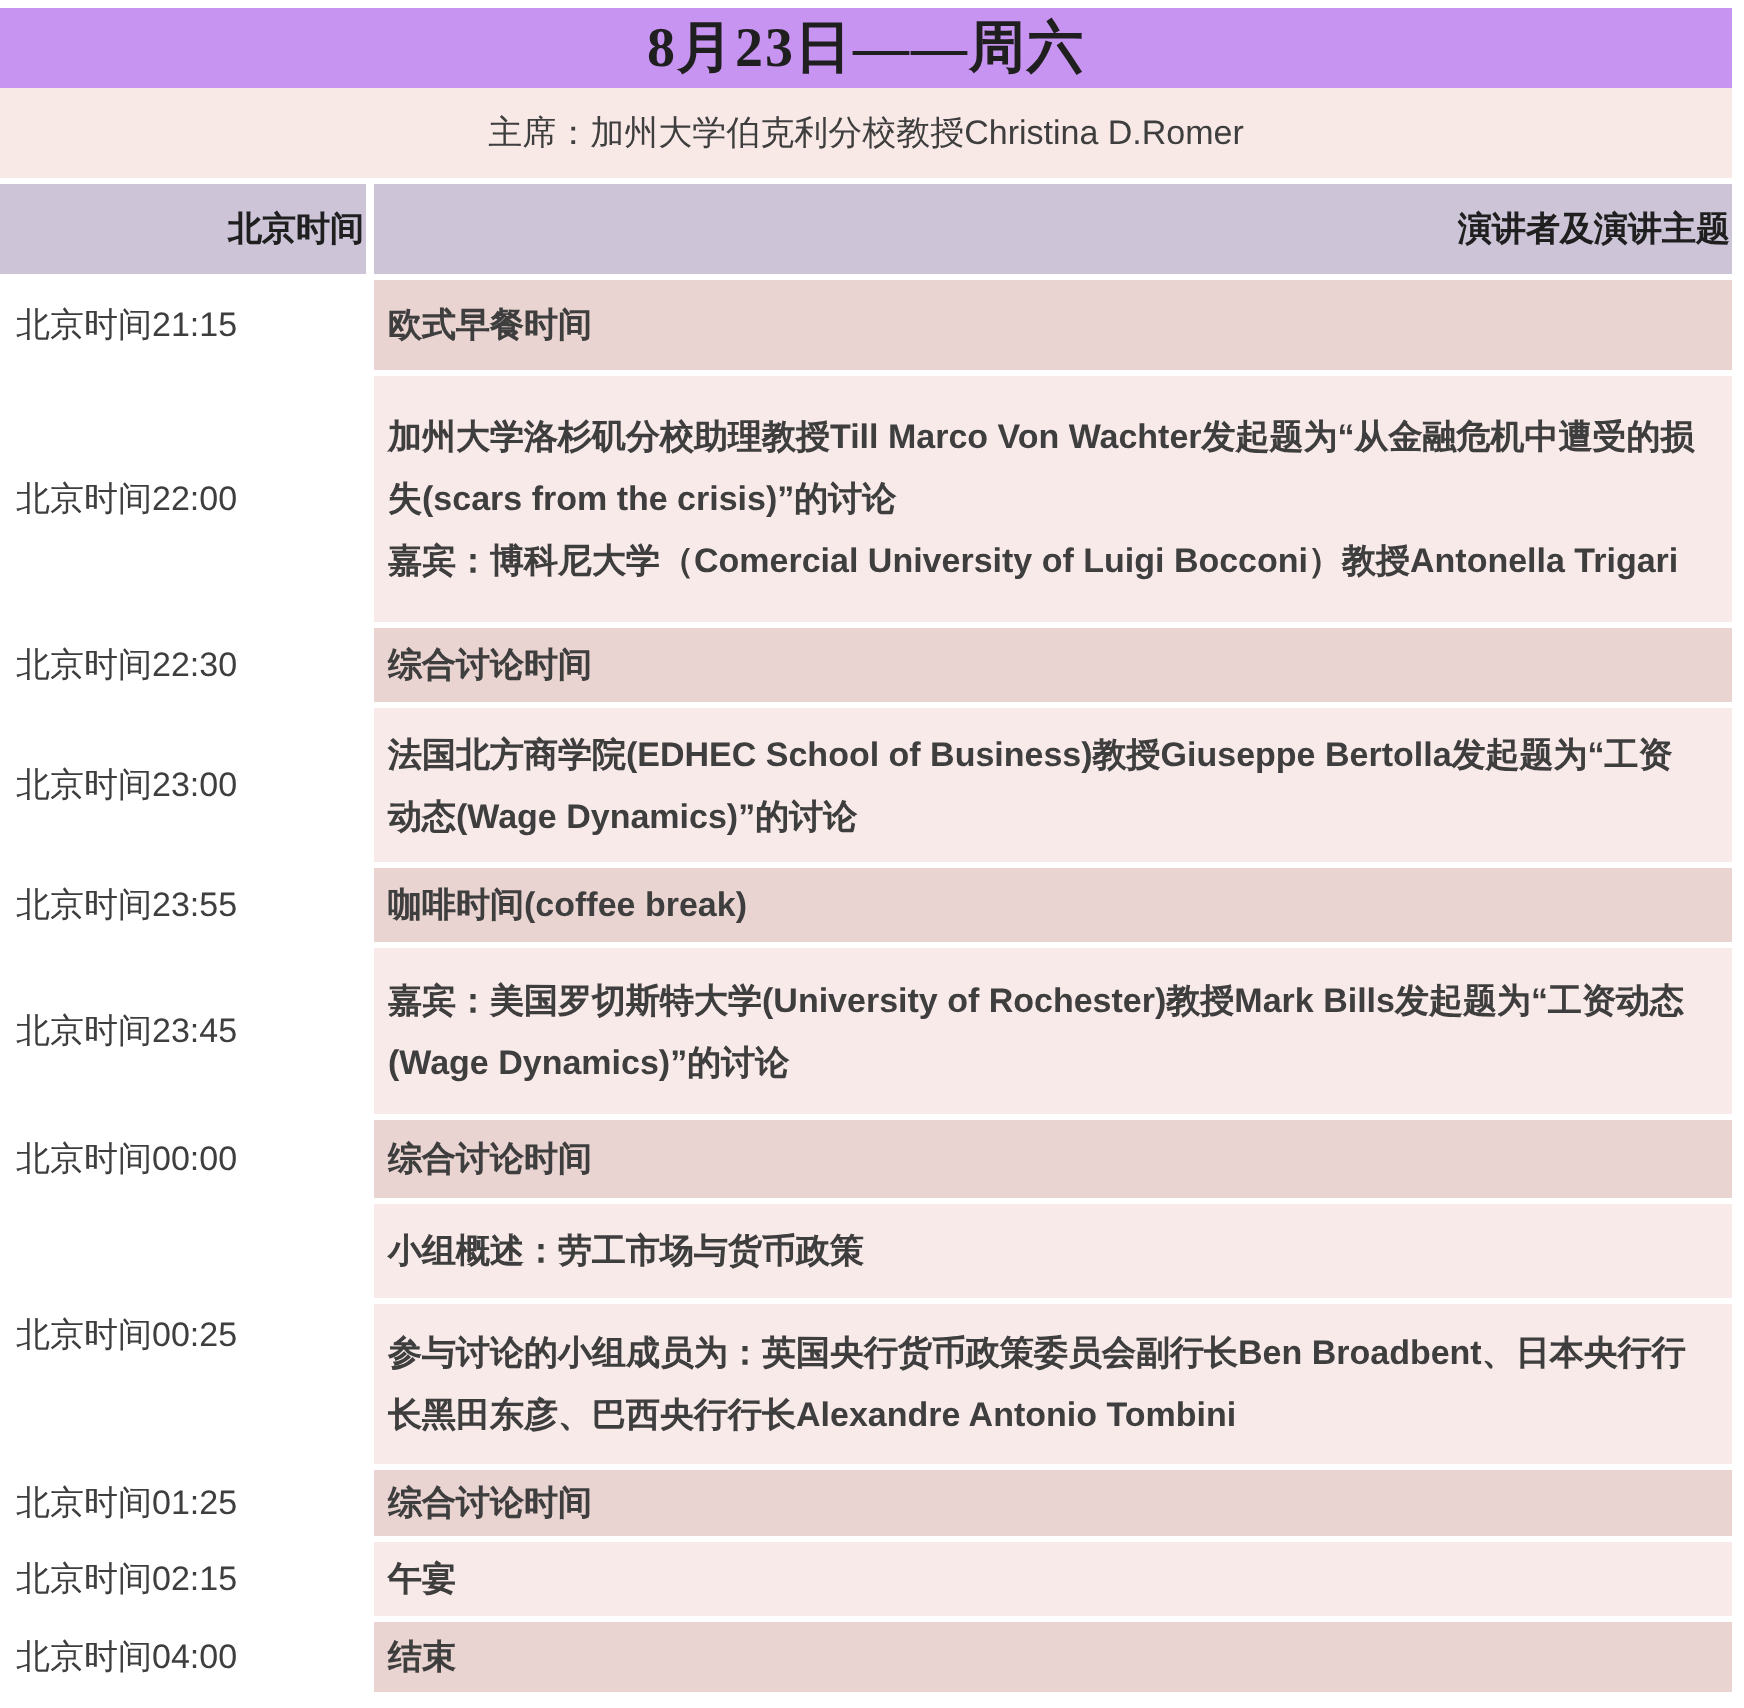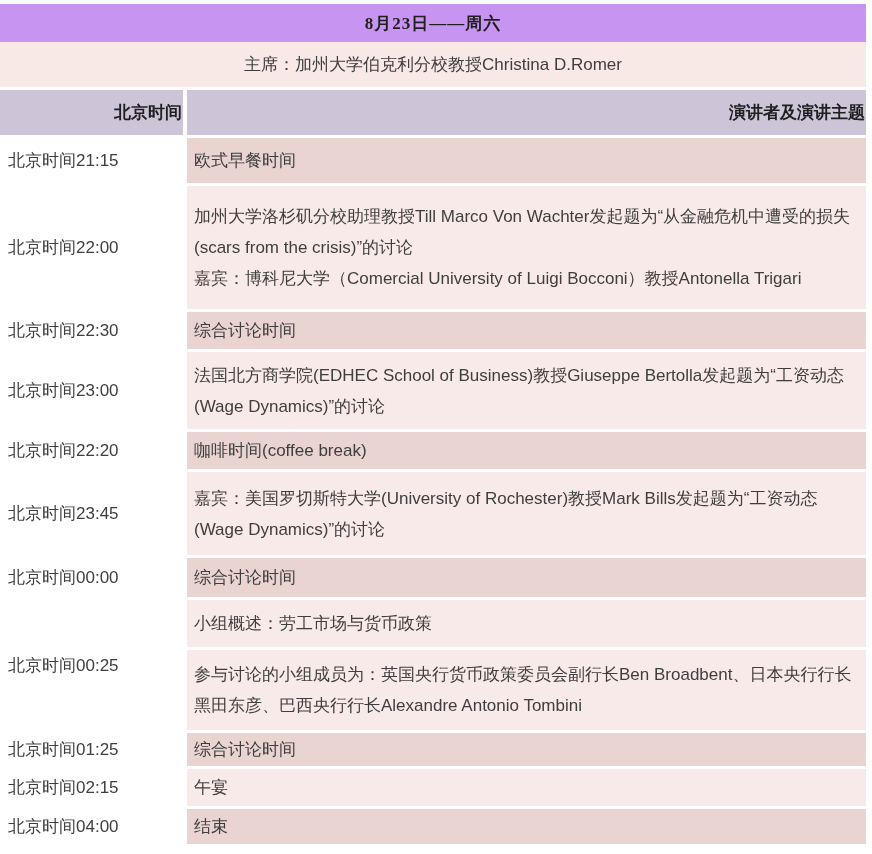--- a/index.html
+++ b/index.html
@@ -27,21 +27,21 @@
   td { box-sizing: border-box; }
 
   
   .title-cell {
     background: var(--title-bg, #c794f1);
     height: 38px;
     text-align: center;
     vertical-align: middle;
     font-family: "Liberation Serif", serif;
     font-weight: bold;
-    font-size: 17px;
+    font-size: 28px;
     letter-spacing: 1px;
     color: var(--heading-text, #1f1f1f);
   }
   
   .chair-cell {
     background: var(--chair-bg, #f8e9e7);
     height: 48px;
     text-align: center;
     vertical-align: middle;
     border-bottom: 3px solid var(--border, #ffffff);
@@ -63,20 +63,21 @@
     border-right: 4px solid var(--border, #ffffff);
     border-bottom: 3px solid var(--border, #ffffff);
     white-space: nowrap;
   }
   .ccell {
     padding-left: 7px;
     padding-right: 14px;
     vertical-align: middle;
     line-height: 31px;
     border-bottom: 3px solid var(--border, #ffffff);
+    font-weight: bold;
   }
   .para { margin: 0; }
   tr.pink  td { background-color: var(--row-pink, #e9d4d1); }
   tr.light td { background-color: var(--row-light, #f8eae8); }
   tr.pink .tcell, tr.light .tcell { background-color: inherit; }
 
   .h48  { height: 48px; margin-left: 35px; }
   .h126 { height: 126px; }
   .h40  { height: 40px; }
   .h80  { height: 80px; }
@@ -128,21 +129,21 @@
       <td class="tcell">北京时间22:30</td>
       <td class="ccell">综合讨论时间</td>
     </tr>
 
     <tr class="light h80">
       <td class="tcell">北京时间23:00</td>
       <td class="ccell">法国北方商学院(EDHEC School of Business)教授Giuseppe Bertolla发起题为“工资动态(Wage Dynamics)”的讨论</td>
     </tr>
 
     <tr class="pink h40">
-      <td class="tcell">北京时间22:20</td>
+      <td class="tcell">北京时间23:55</td>
       <td class="ccell">咖啡时间(coffee break)</td>
     </tr>
 
     <tr class="light h86">
       <td class="tcell">北京时间23:45</td>
       <td class="ccell">嘉宾：美国罗切斯特大学(University of Rochester)教授Mark Bills发起题为“工资动态(Wage Dynamics)”的讨论</td>
     </tr>
 
     <tr class="pink h42">
       <td class="tcell">北京时间00:00</td>

